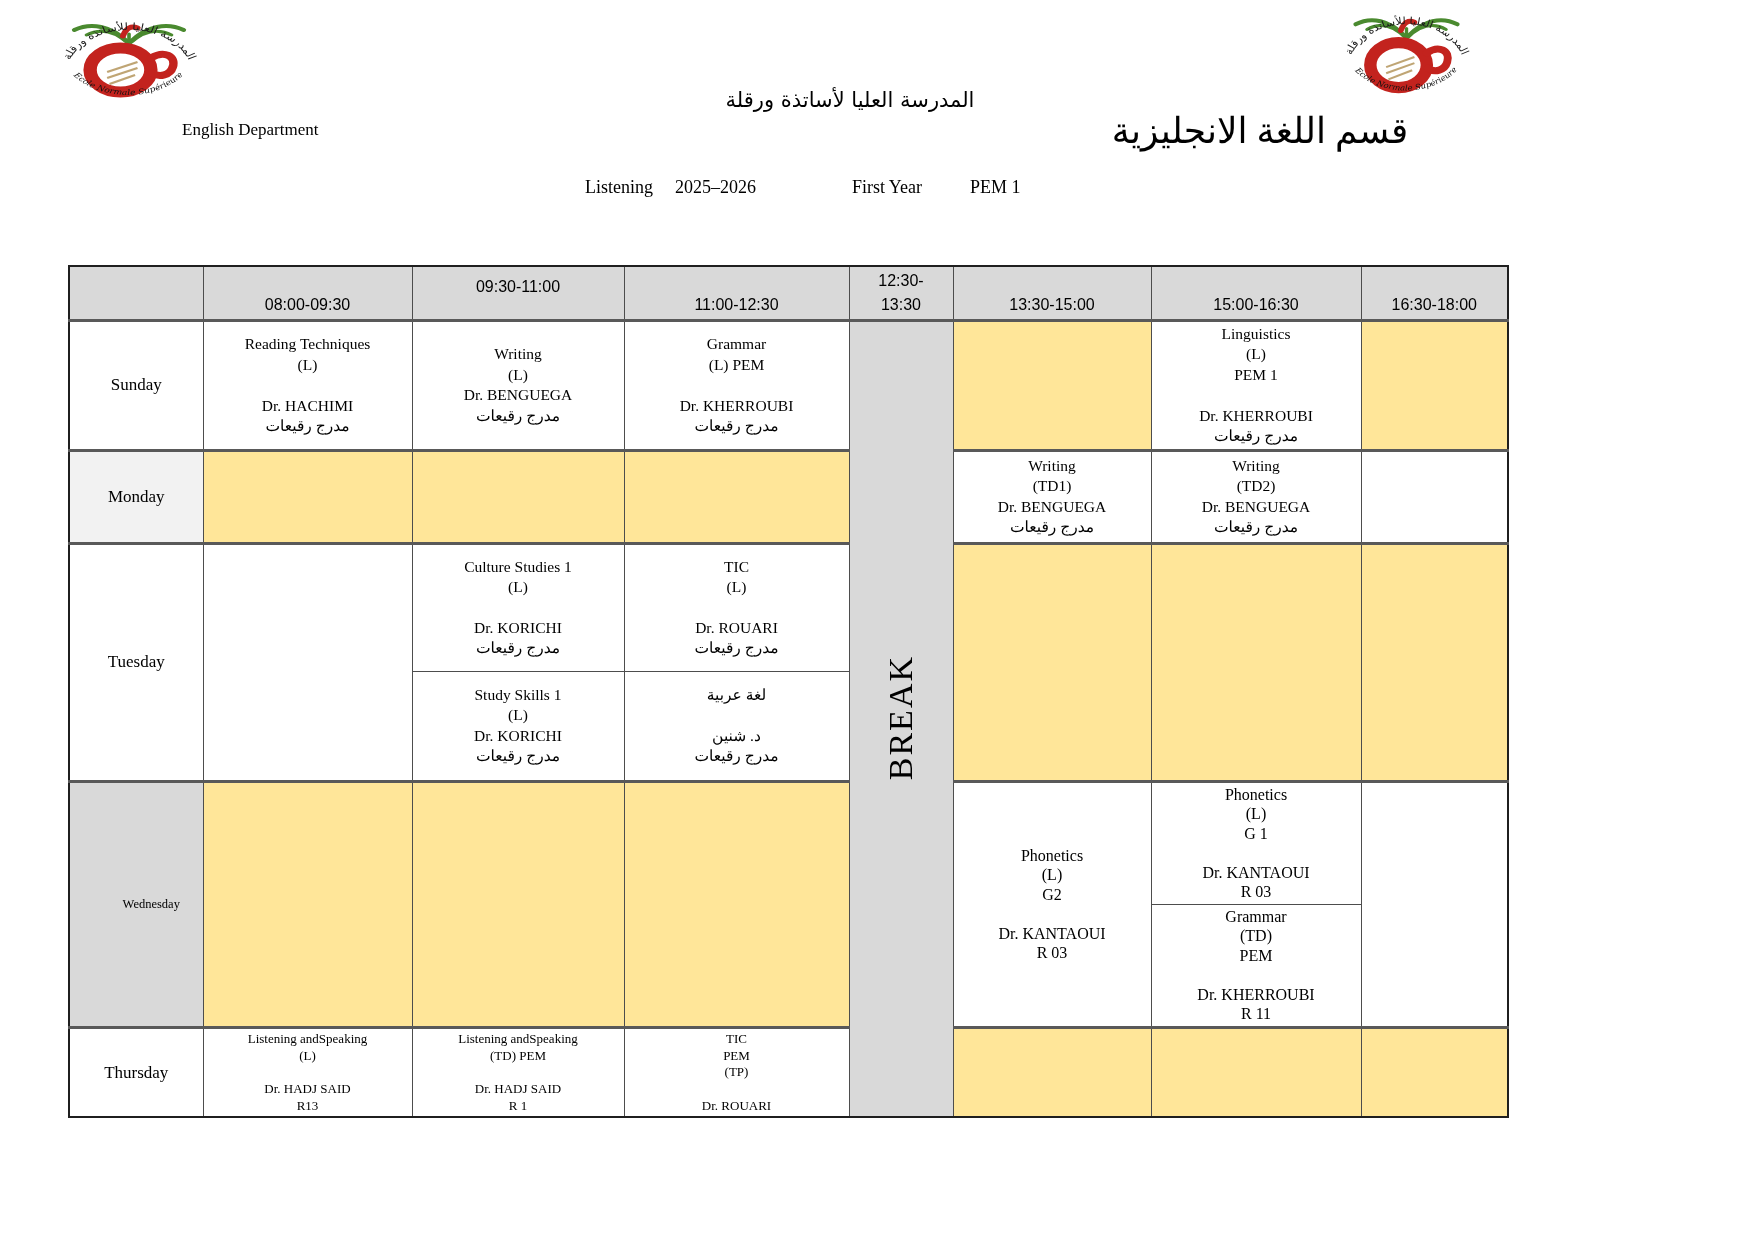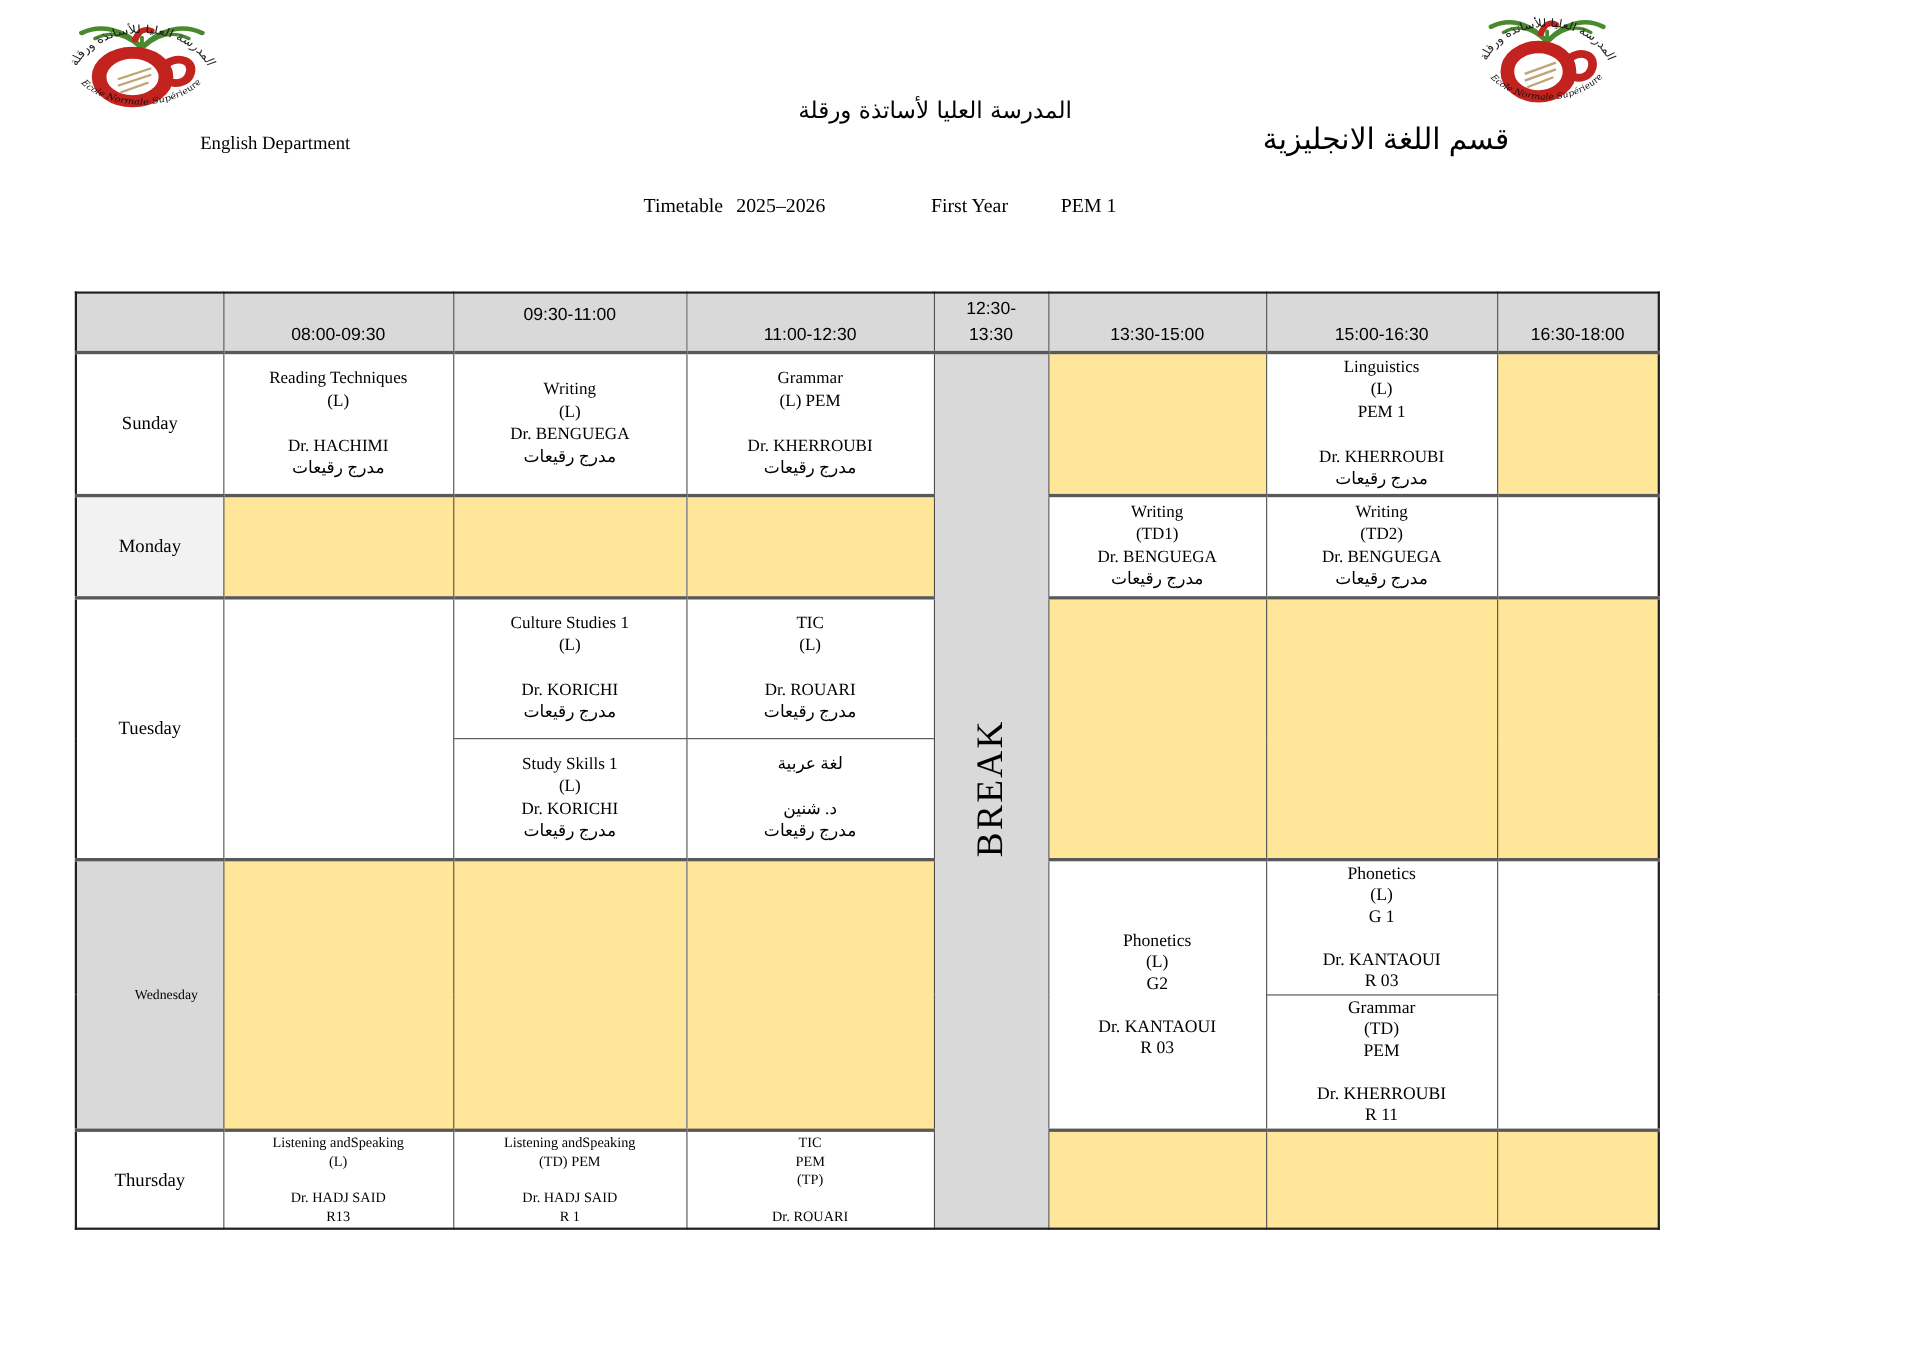--- a/index.html
+++ b/index.html
@@ -8,23 +8,23 @@
     font-family:"Liberation Serif","DejaVu Serif",serif; color:#000;
   }
   .abs { position:absolute; }
 
   
   .logo-box { position:absolute; }
   .dept-en { left:182px; top:120px; font-size:17px; }
   .school-ar { left:640px; top:88px; width:420px; text-align:center;
                font-size:21px; font-family:"DejaVu Sans",sans-serif; direction:rtl; }
   .dept-ar { left:1095px; top:110px; width:330px; text-align:center;
-             font-size:27px; font-family:Liberation Sans, sans-serif; direction:rtl; }
+             font-size:36px; font-family:Liberation Serif, serif; direction:rtl; }
   .title-row { left:585px; top:177px; font-size:18px; white-space:nowrap; }
-  .title-row .gap1 { margin-left:12px; }
+  .title-row .gap1 { margin-left:22px; }
   .title-row .gap2 { margin-left:96px; }
   .title-row .gap3 { margin-left:48px; }
 
   
   table.tt {
     position:absolute; left:68px; top:265px; width:1439px;
     border-collapse:collapse; table-layout:fixed;
     border:2px solid #1f1f1f;
   }
   .tt td {
@@ -120,21 +120,21 @@
       <textPath href="#lgBotArcR" startOffset="2%">Ecole Normale Supérieure de Ouargla</textPath>
     </text>
   </svg>
 </div>
 
 <div class="abs school-ar">المدرسة العليا لأساتذة ورقلة</div>
 <div class="abs dept-en">English Department</div>
 <div class="abs dept-ar">قسم اللغة الانجليزية</div>
 
 <div class="abs title-row">
-  <span>Timetable</span><span class="gap1">2025–2026</span><span class="gap2">First Year</span><span class="gap3">PEM 1</span>
+  <span>Listening</span><span class="gap1">2025–2026</span><span class="gap2">First Year</span><span class="gap3">PEM 1</span>
 </div>
 
 <table class="tt">
   <colgroup>
     <col style="width:134px">
       <col style="width:209px">
       <col style="width:212px">
       <col style="width:225px">
     <col style="width:104px">
       <col style="width:198px">

